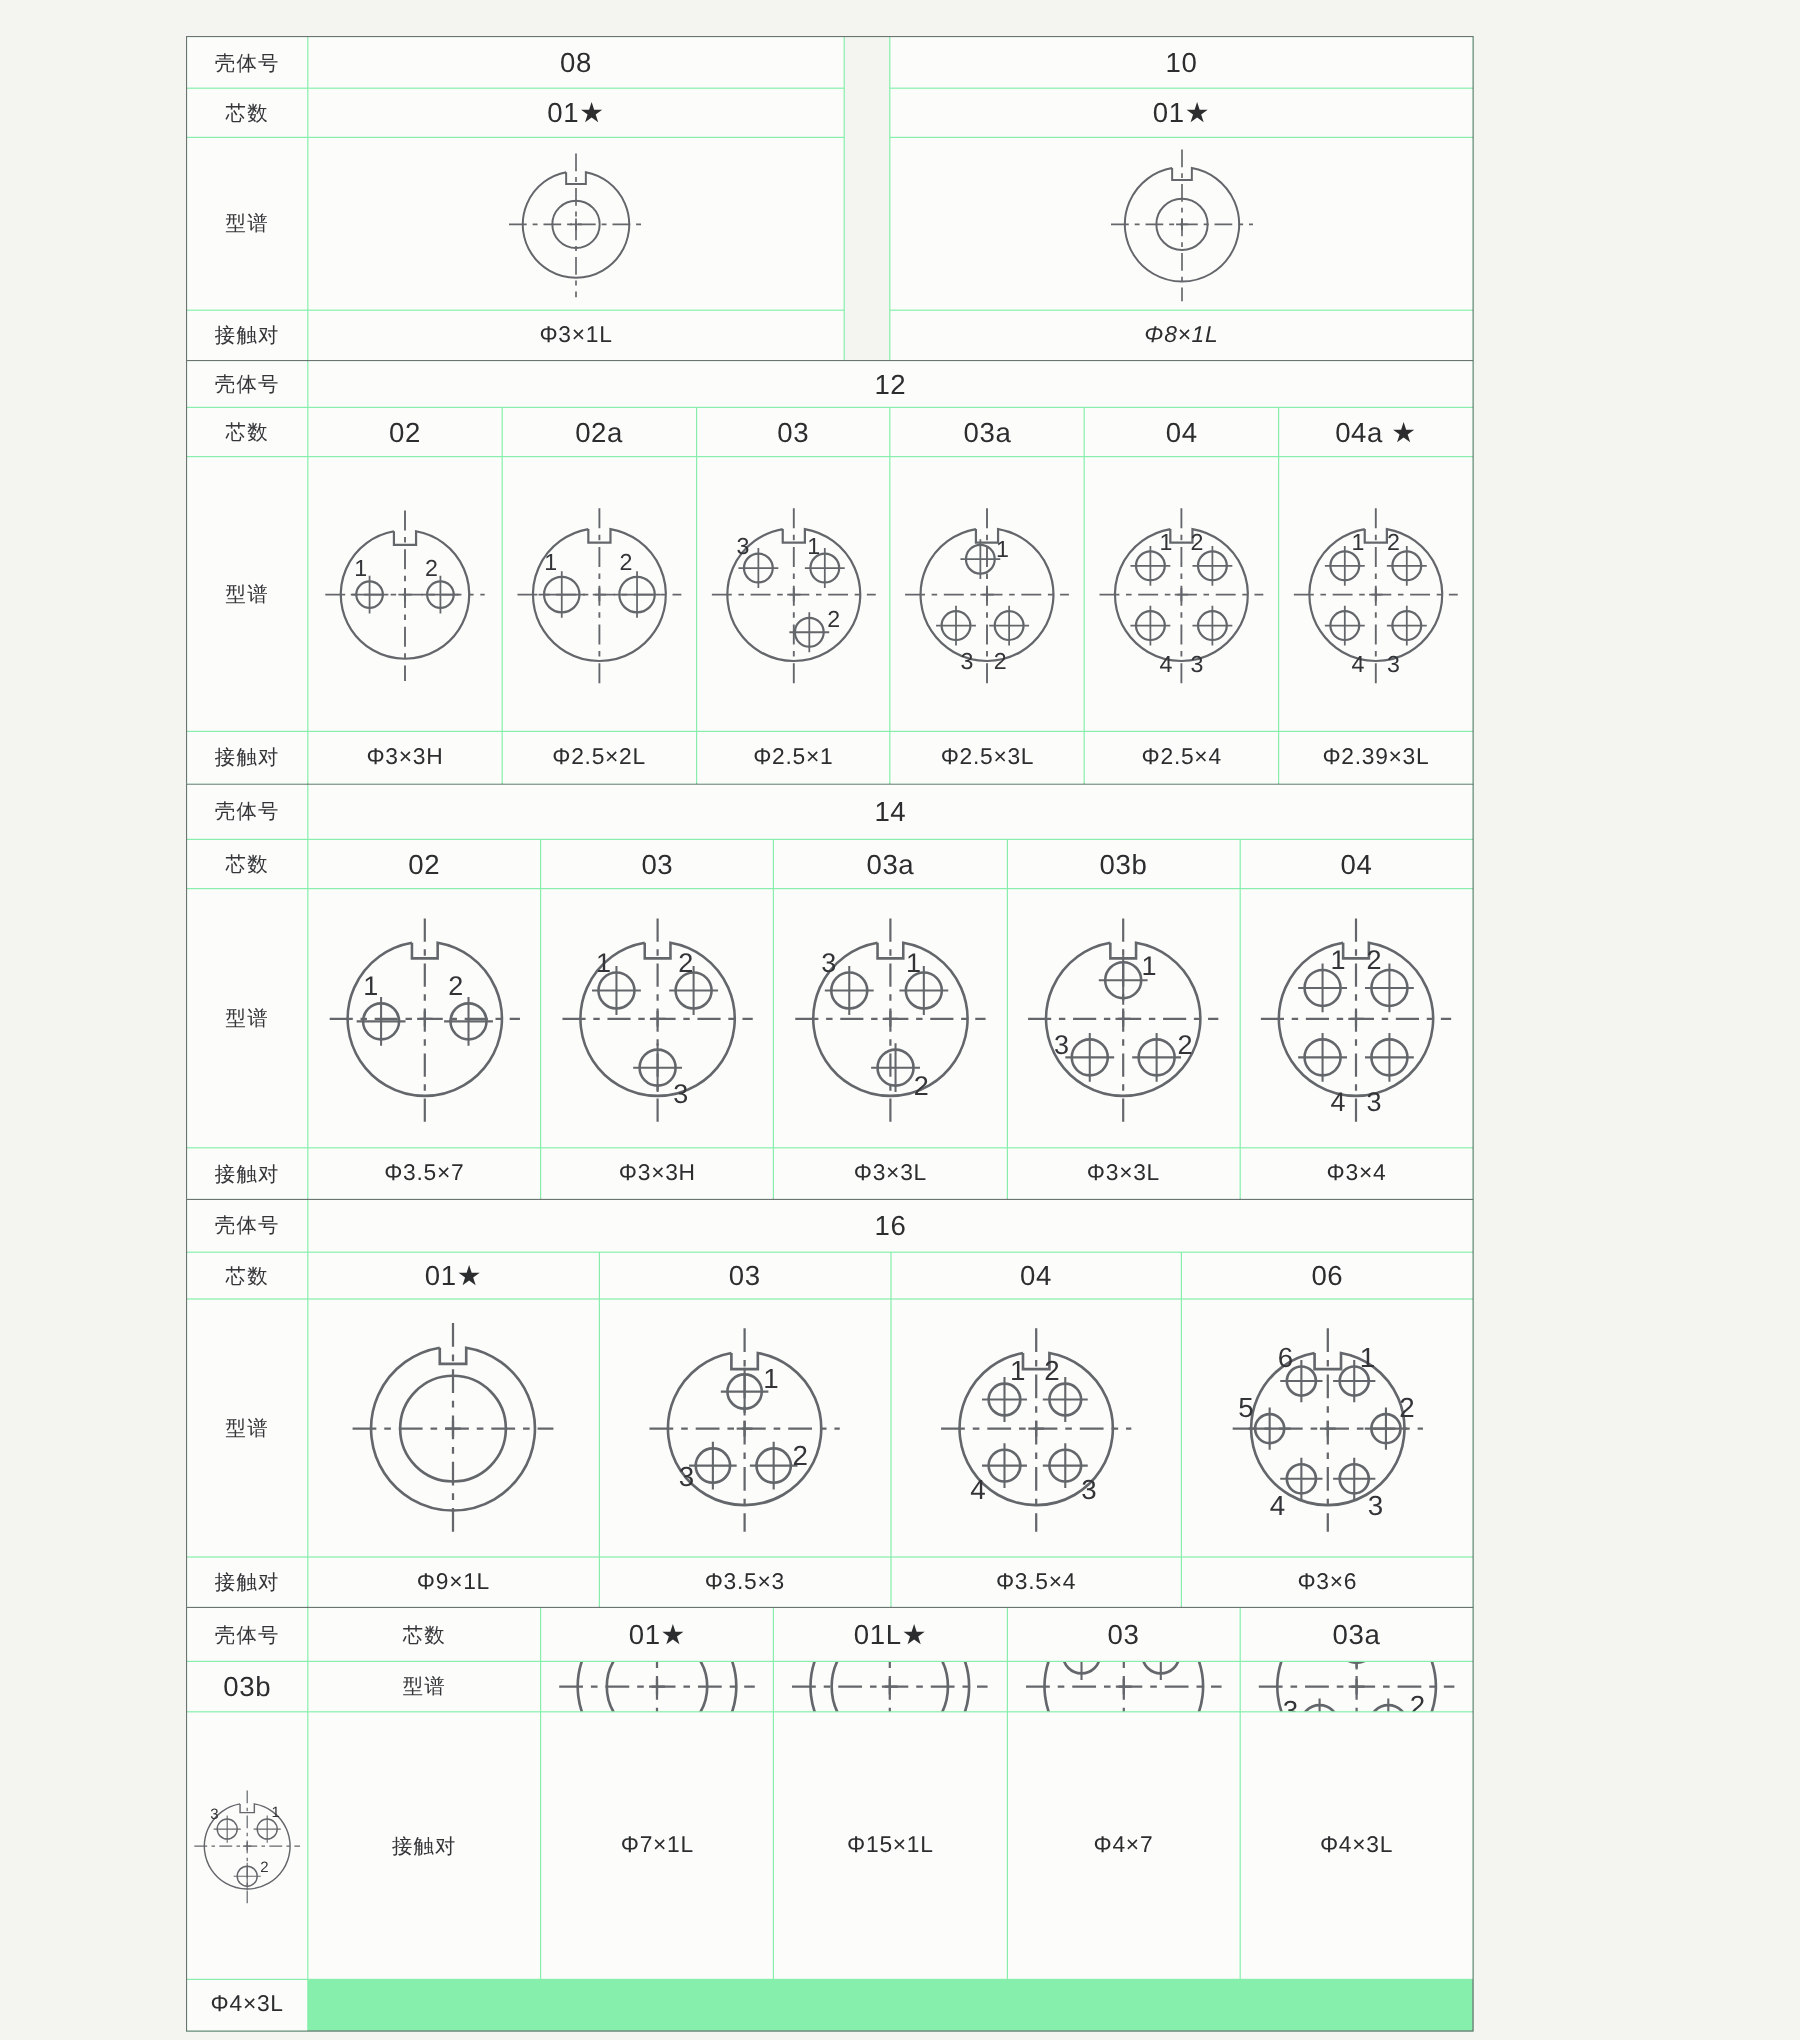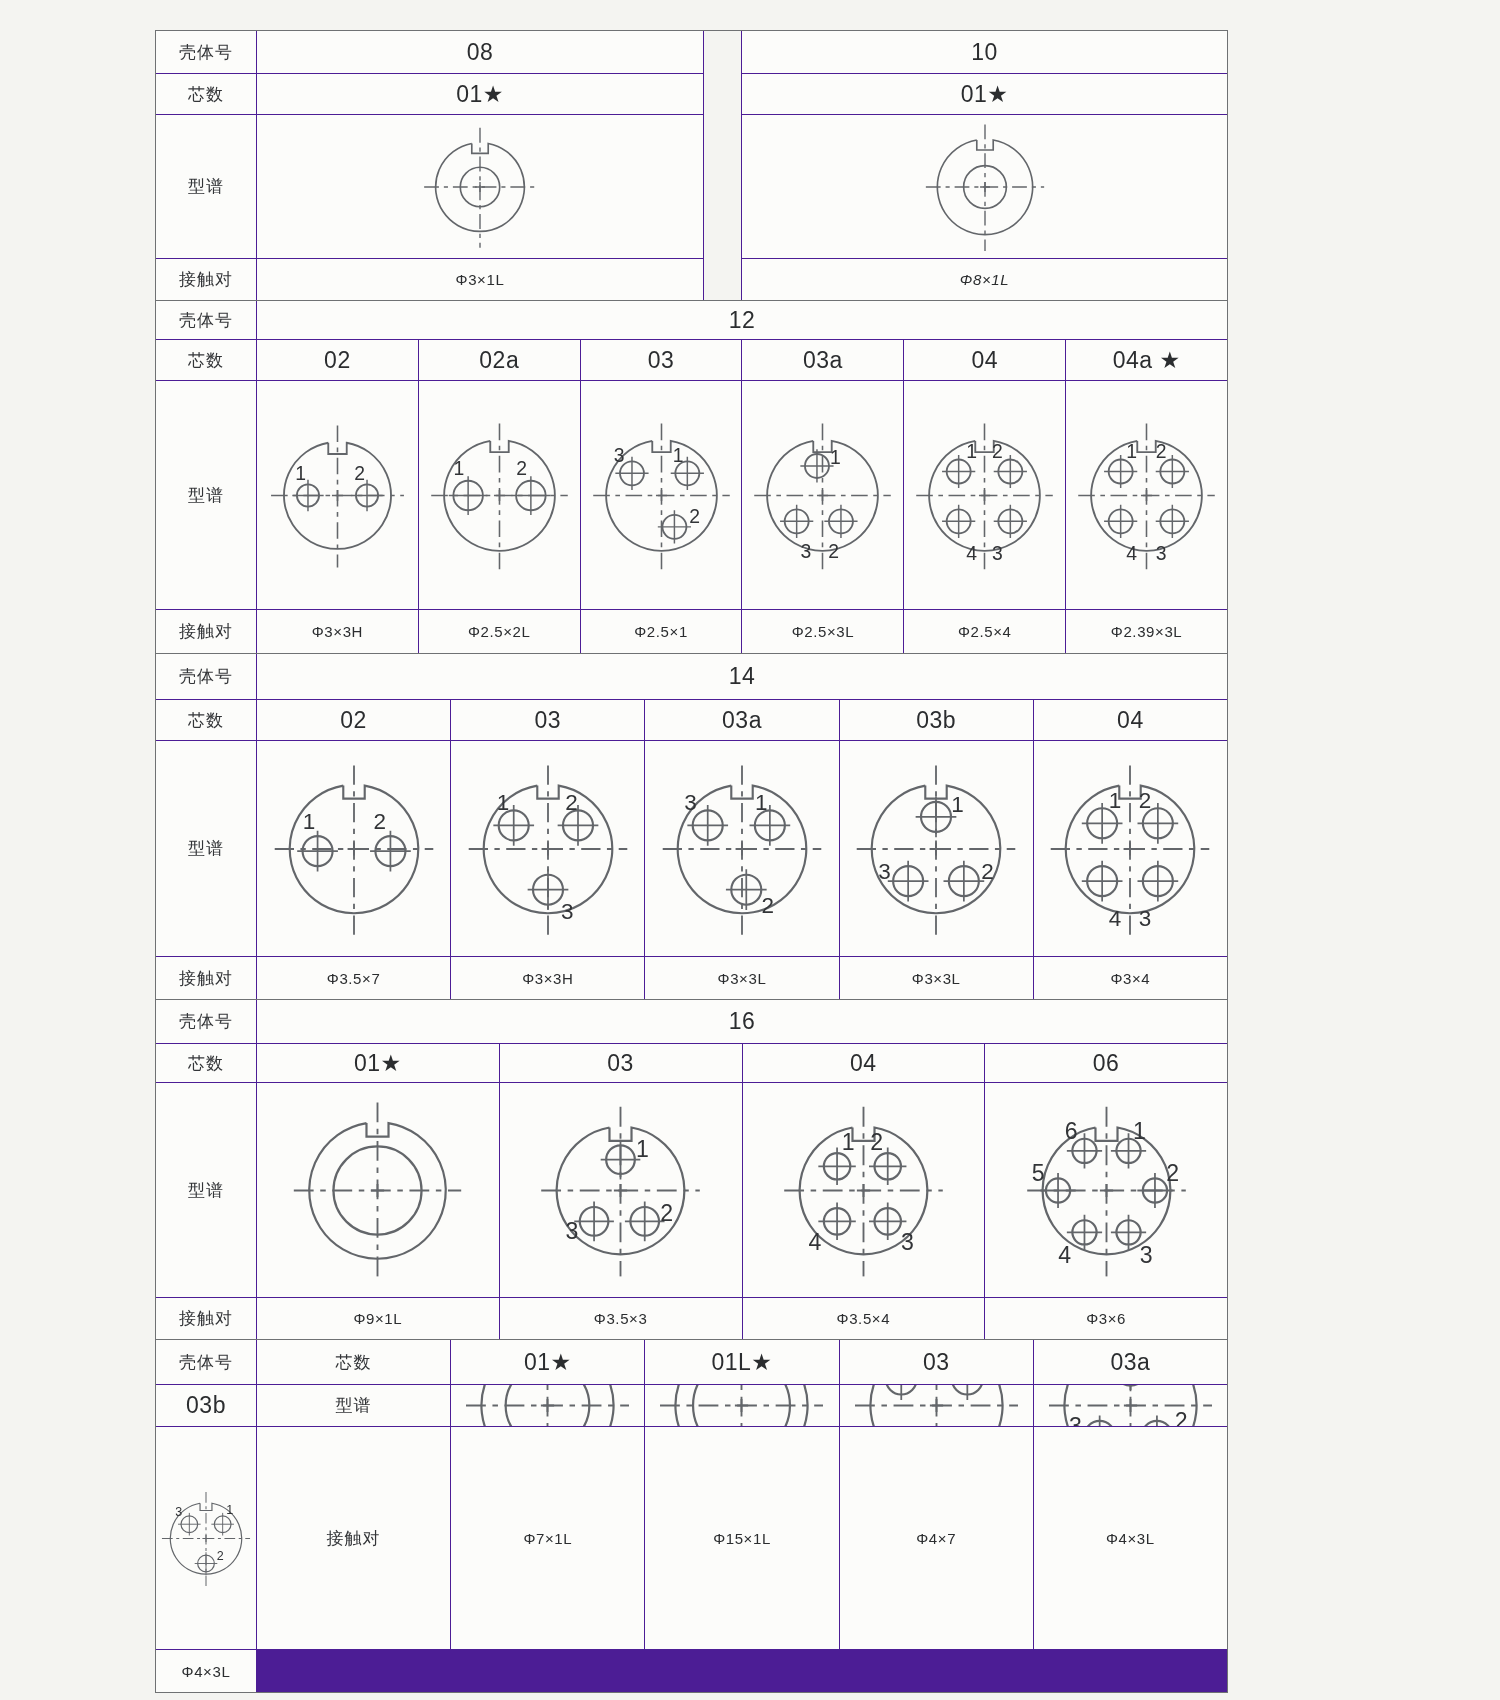--- a/index.html
+++ b/index.html
@@ -9,33 +9,33 @@
     font-family:"Liberation Sans","DejaVu Sans",sans-serif;
     color:#2c2e30;
     position:relative;
   }
   #table-root{
     position:absolute;left:155px;top:30px;width:1073px;
   }
   .section{
     display:grid;
     gap:1px;
-    background:#4c1d95;           
+    background:#86efac;           
     border:1px solid #6f7173;
     margin-top:-1px;
   }
   .section:first-child{margin-top:0;}
   .cell{
     background:#fcfcfa;
     display:flex;align-items:center;justify-content:center;
     overflow:hidden;
   }
   .lab{font-size:17px;letter-spacing:1px;color:#333538;}
   .val{font-size:23px;letter-spacing:0.5px;color:#2b2d2f;}
-  .contact{font-size:15px;letter-spacing:0.6px;color:#2b2d2f;}
+  .contact{font-size:19px;letter-spacing:0.6px;color:#2b2d2f;}
   .gapcell{background:#f4f4f1;}
   
   svg{fill:none;stroke:#63666a;stroke-width:1;}
   svg text{fill:#323437;stroke:none;font-size:10.5px;font-family:"Liberation Sans","DejaVu Sans",sans-serif;}
   .cl{stroke-dasharray:9 3 2.5 3;stroke-width:0.85;}
   .cp{stroke-width:0.85;}
   .pc{stroke-width:0.8;}
   .sec-top svg{width:138px;height:138px;}
   .sec-12 svg{width:155px;height:155px;}
   .sec-14 svg{width:180px;height:180px;}

